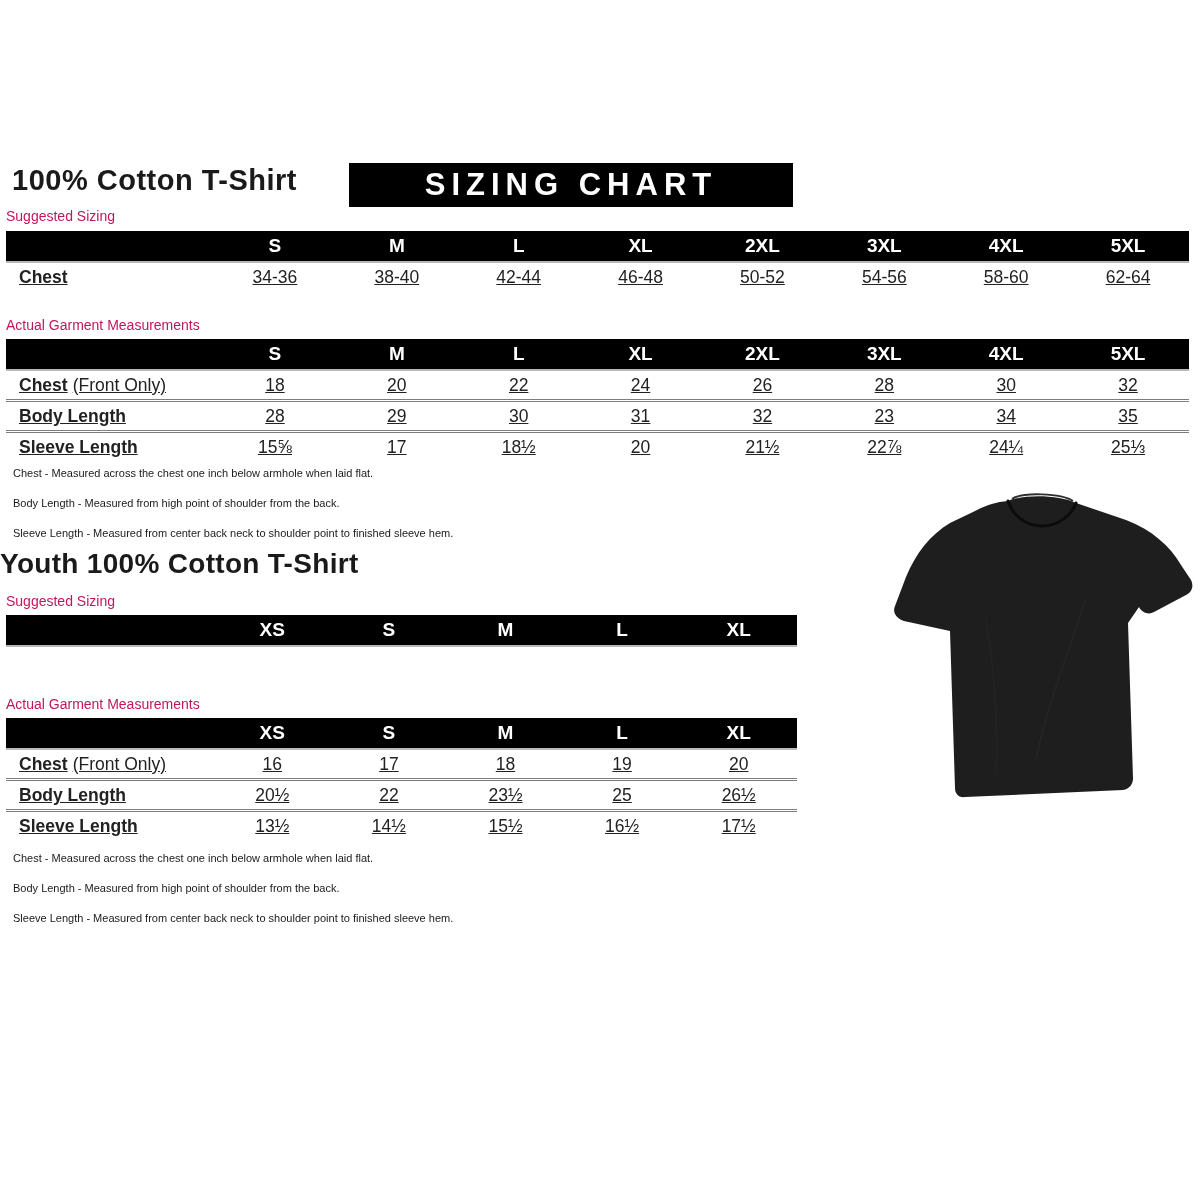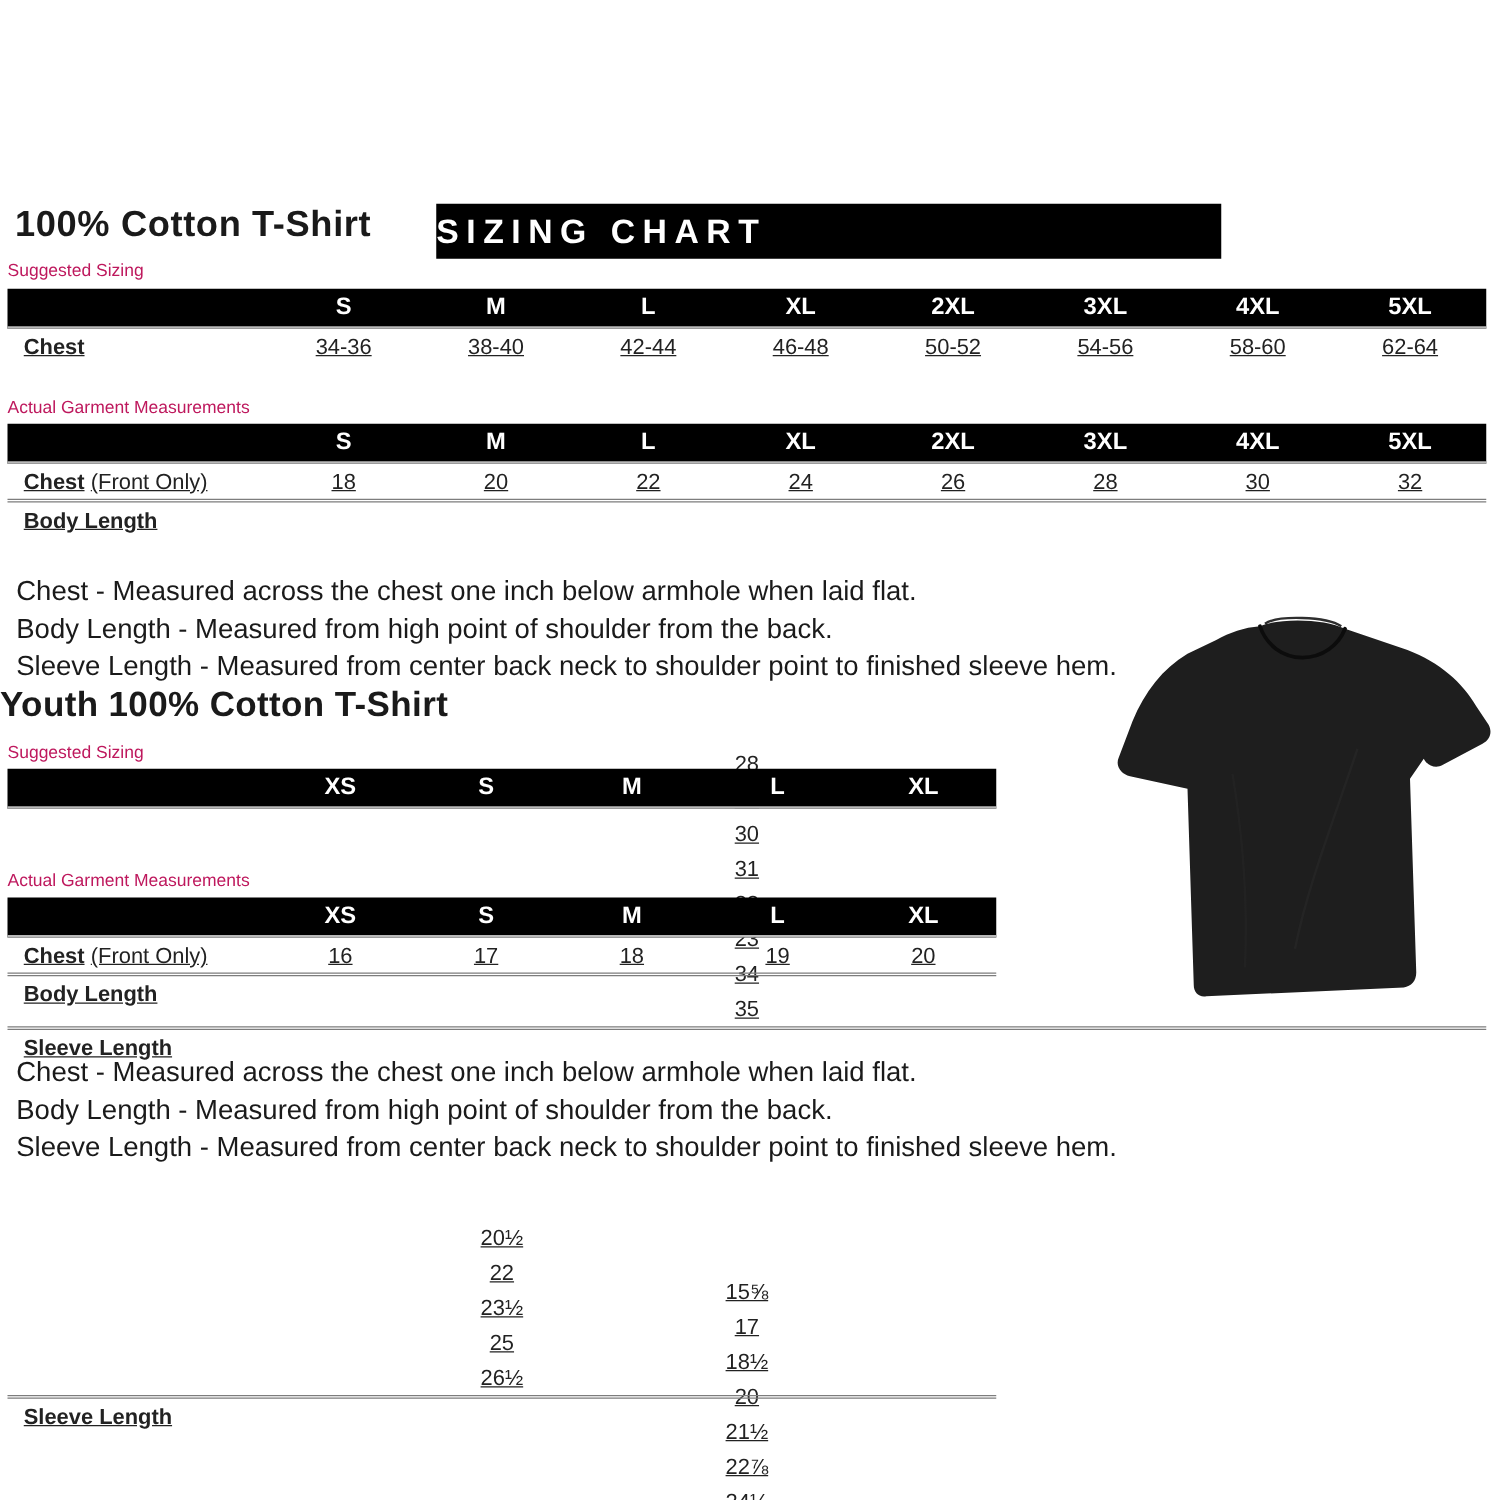--- a/index.html
+++ b/index.html
@@ -5,41 +5,41 @@
   html,body { margin:0; padding:0; }
   body {
     width:1200px; height:1200px; background:#ffffff; position:relative;
     font-family:"Liberation Sans", sans-serif; color:#1a1a1a;
     overflow:hidden;
   }
   .abs { position:absolute; }
 
   .main-title { left:12px; top:164px; font-size:29px; font-weight:bold; letter-spacing:0.5px; }
   .banner {
-    left:349px; top:163px; width:628px; height:44px;
-    background:#000; color:#fff; font-weight:bold; font-size:27px;
-    letter-spacing:6px; line-height:44px;
+    left:349px; top:163px; width:444px; height:44px;
+    background:#000; color:#fff; font-weight:bold; font-size:31px;
+    letter-spacing:6px; text-align:center; line-height:44px;
   }
   .sec-label { font-size:14px; color:#be185d; }
 
   .tbl { }
   .thead {
     display:flex; background:#000; color:#fff;
     font-weight:bold; font-size:19px; border-bottom:2px solid #b9b9b9;
   }
   .thead .cell { line-height:30px; }
   .trow { display:flex; font-size:17.5px; color:#222; }
   .trow .cell { line-height:28px;text-decoration:underline; }
-  .trow + .trow { border-top:3px double #7d7d7d;flex-direction:column; }
+  .trow + .trow { border-top:3px double #7d7d7d; }
   .cell { flex:1; text-align:center; white-space:nowrap; }
   .cell.lbl { flex:0 0 195px; text-align:left; padding-left:13px; }
   .b { font-weight:bold; }
   .suffix:not(:empty) { margin-left:5px; }
 
-  .notes { font-size:22px; }
+  .notes { font-size:11px; }
   .notes .note-line { line-height:30px; }
 
   .youth-title { left:0; top:548px; font-size:28px; font-weight:bold; letter-spacing:0.3px; }
 
   .tshirt-wrap { left:886px; top:478px; width:310px; height:332px; }
   .tshirt-wrap svg { width:100%; height:100%; display:block; }
 </style>
 </head>
 <body>
 

